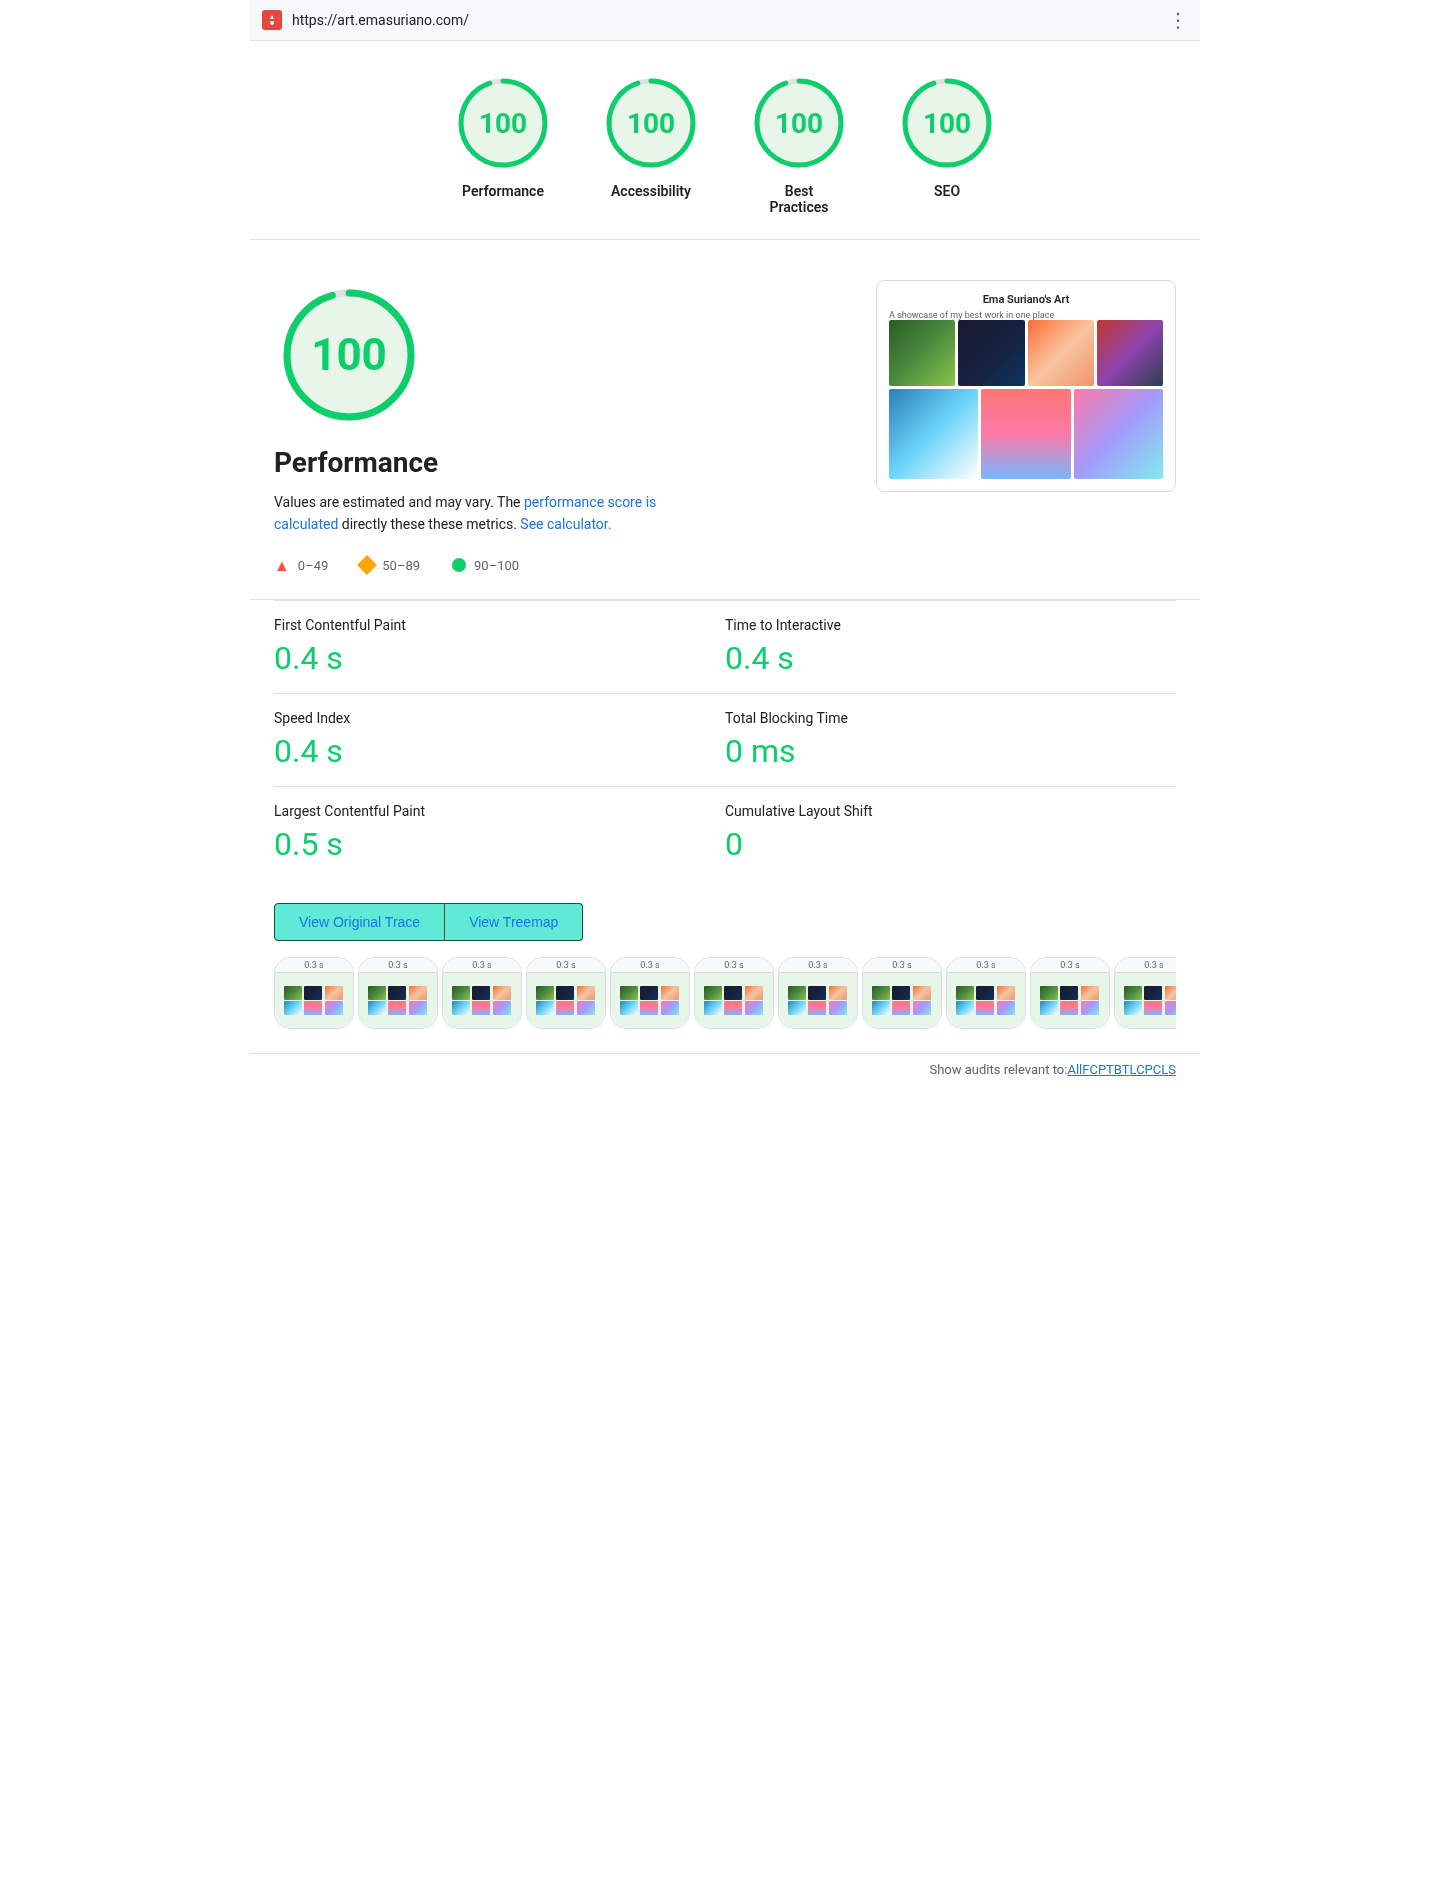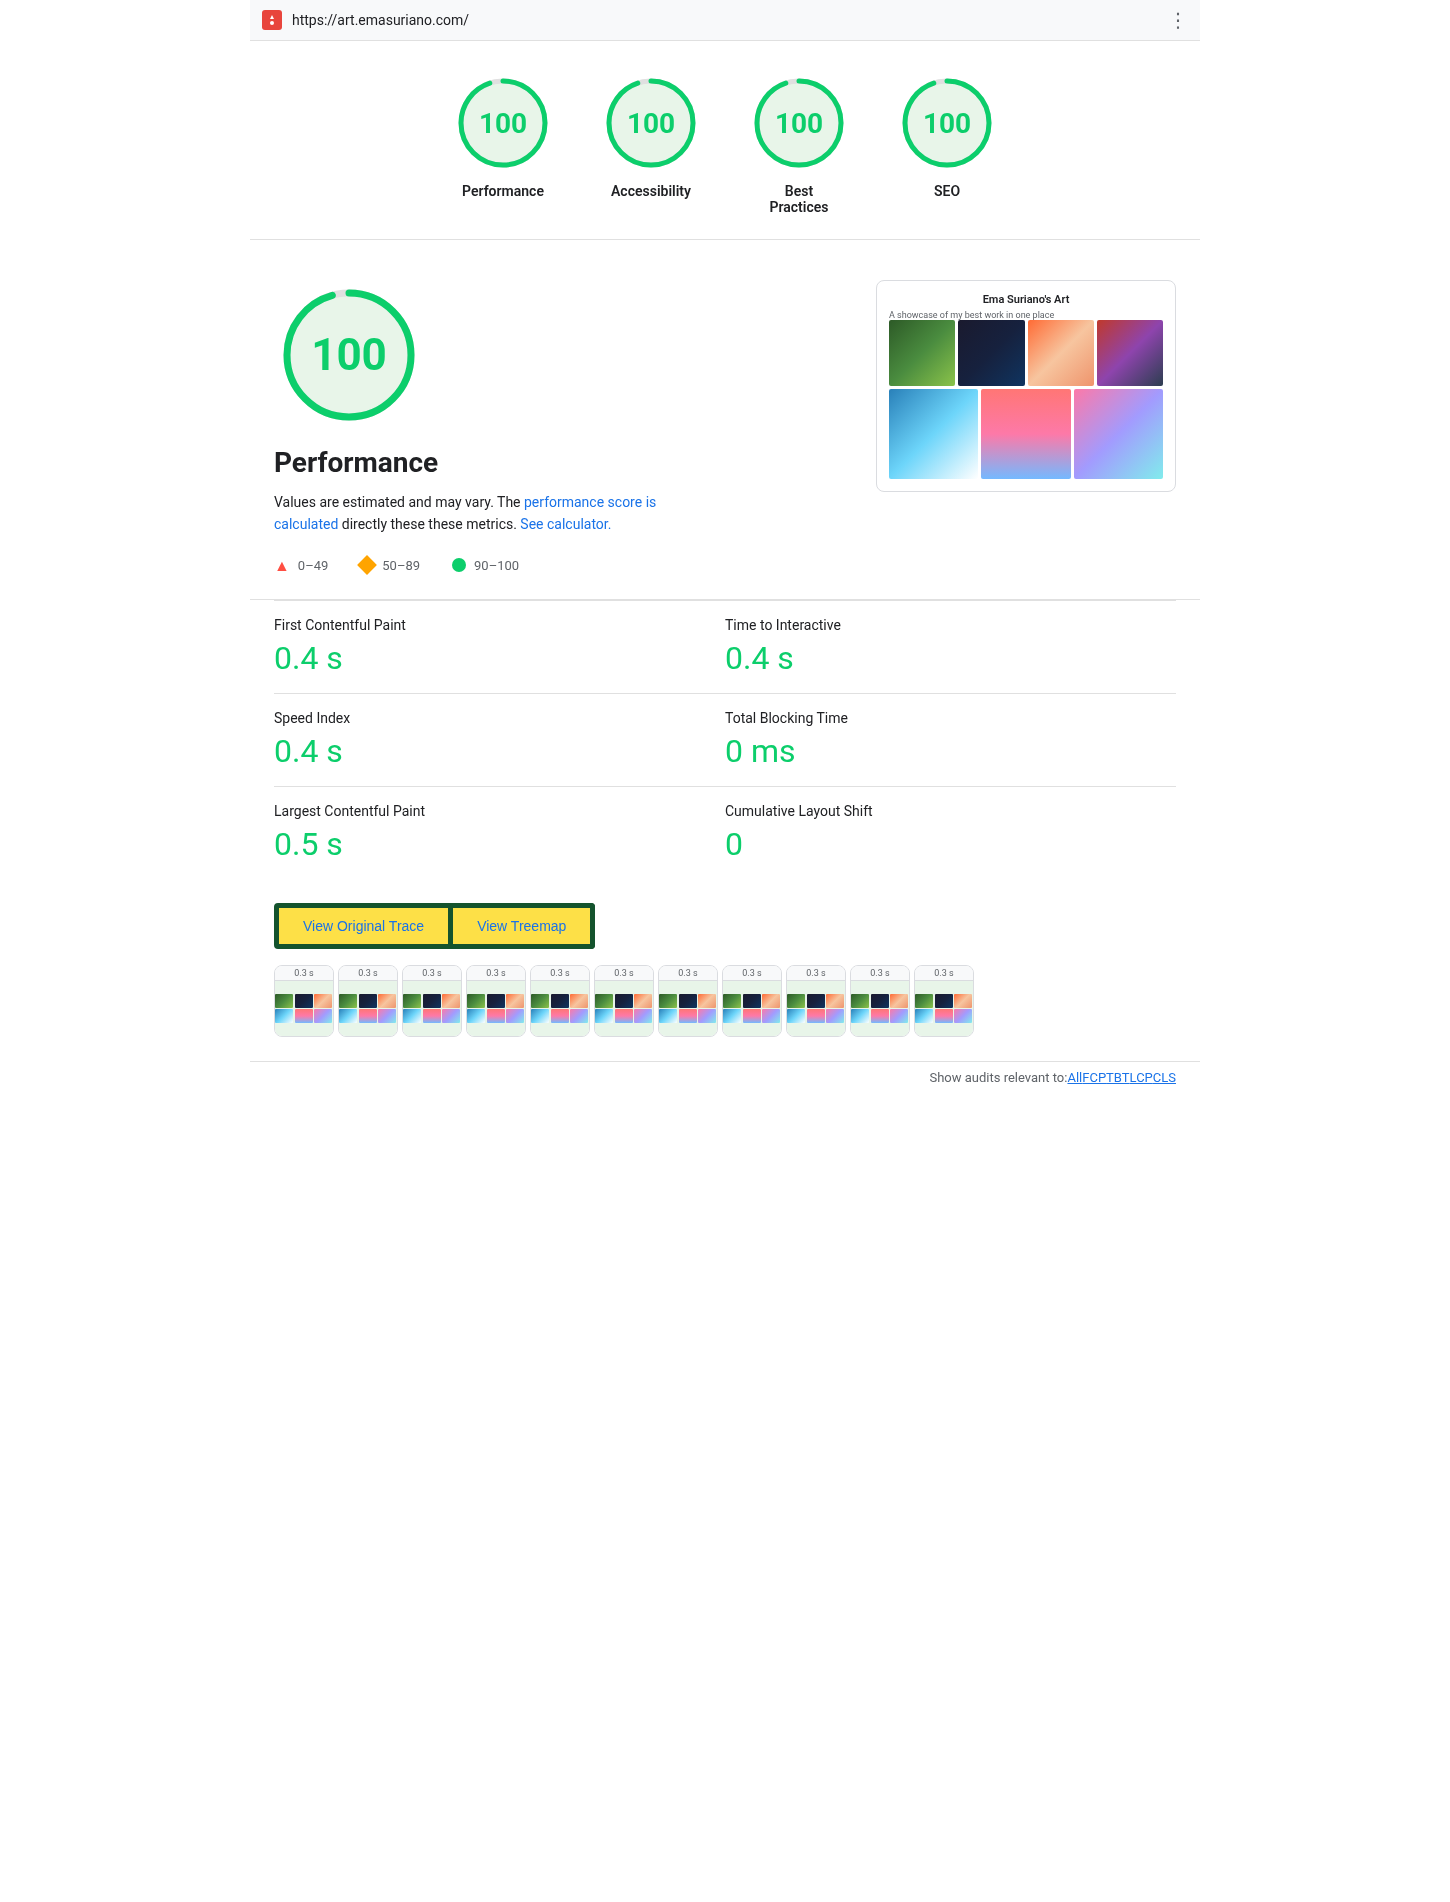--- a/index.html
+++ b/index.html
@@ -236,22 +236,22 @@
     .bottom-section {
       padding: 24px 24px 16px 24px;
     }
     .trace-buttons {
       display: flex;
       gap: 0;
       margin-bottom: 16px;
     }
     .trace-btn {
       padding: 10px 24px;
-      border: 5px solid #14532d;
-      background: #fde047;
+      border: 1px solid #14532d;
+      background: #5eead4;
       font-size: 14px;
       color: #1a73e8;
       cursor: pointer;
       font-weight: 500;
     }
     .trace-btn:first-child {
       border-radius: 4px 0 0 4px;
     }
     .trace-btn:last-child {
       border-radius: 0 4px 4px 0;
@@ -260,23 +260,23 @@
 
     
     .filmstrip {
       display: flex;
       gap: 4px;
       overflow-x: auto;
       padding-bottom: 8px;
     }
     .film-frame {
       flex-shrink: 0;
-      width: 60px;
+      width: 80px;
       border: 1px solid #dadce0;
-      border-radius: 8px;
+      border-radius: 16px;
       overflow: hidden;
     }
     .film-frame-label {
       font-size: 9px;
       color: #5f6368;
       text-align: center;
       padding: 2px 0;
       background: #f8f9fa;
       border-bottom: 1px solid #dadce0;
     }

